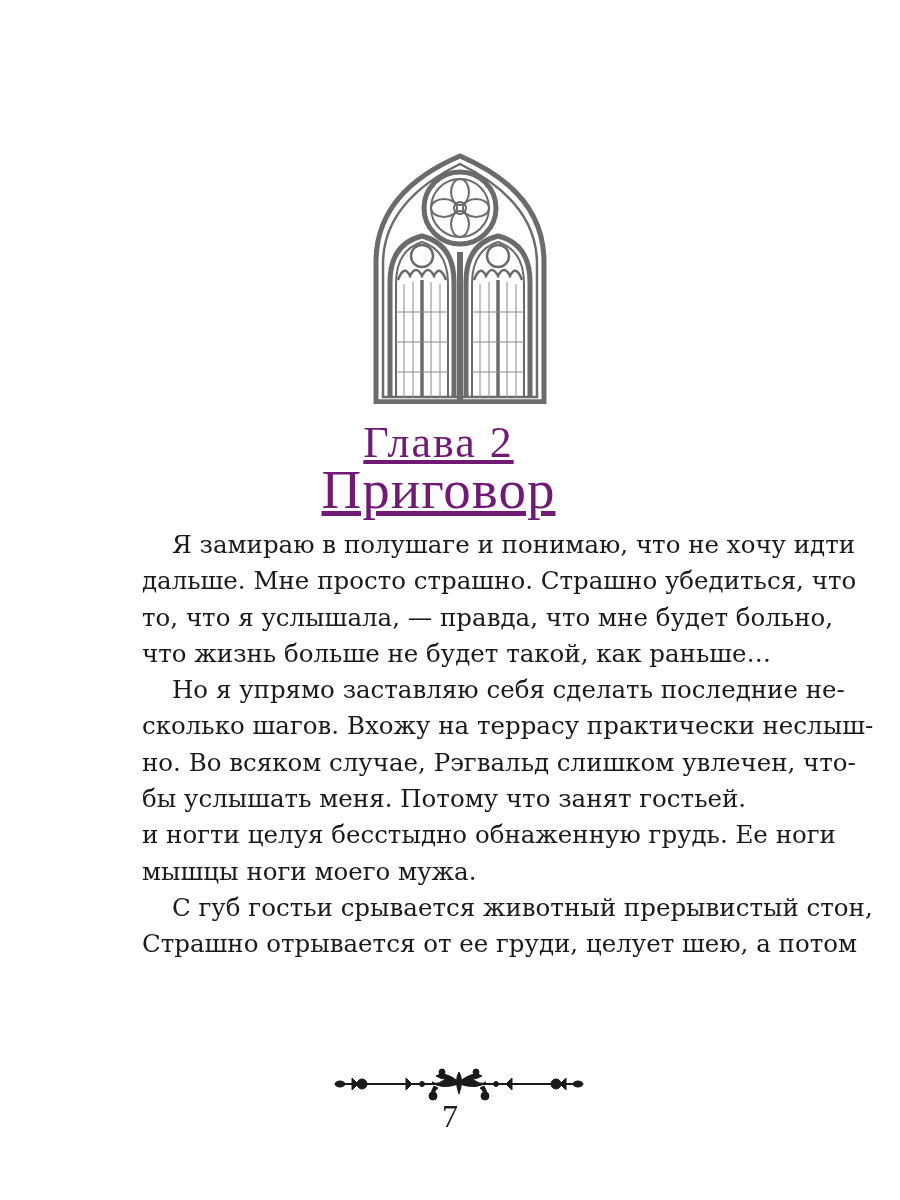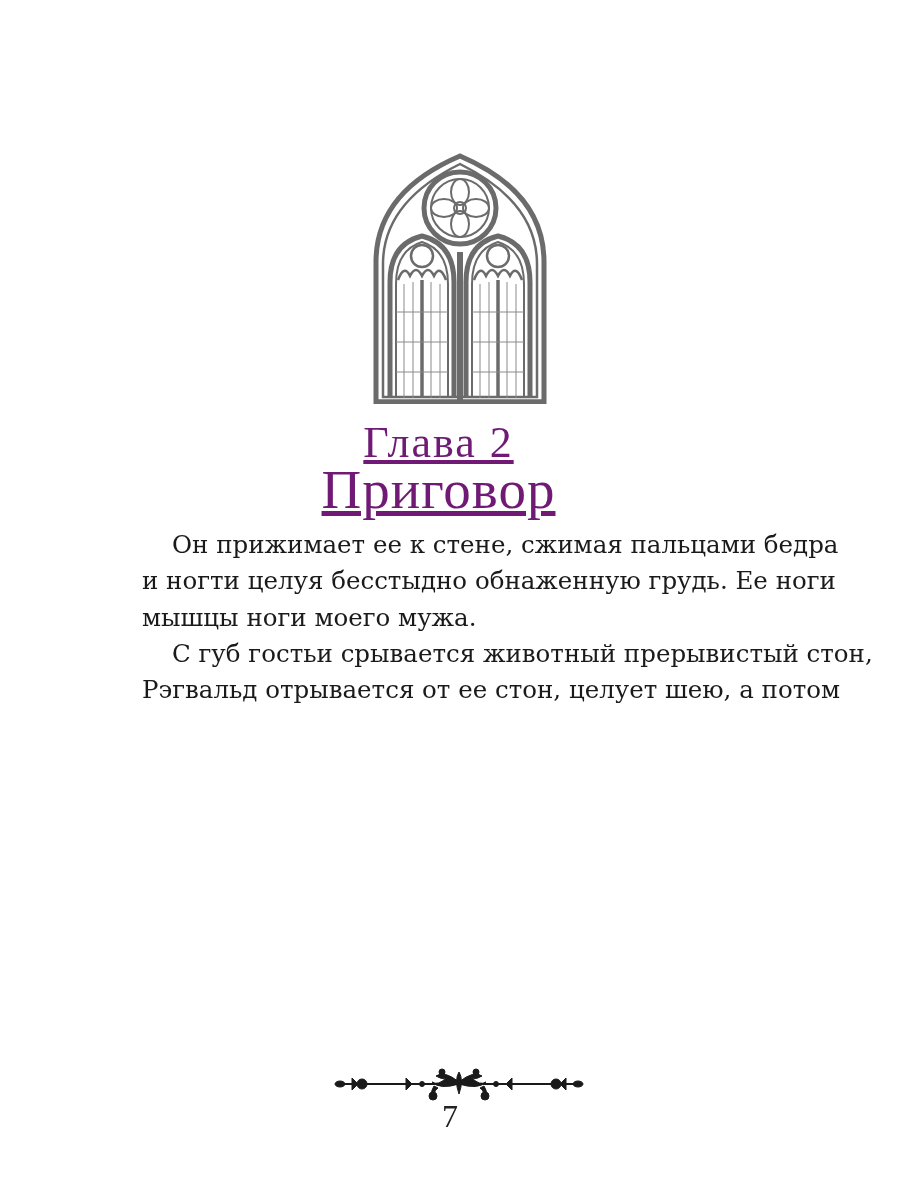--- a/index.html
+++ b/index.html
@@ -68,27 +68,38 @@
       <line x1="100" y1="220" x2="152" y2="220"></line>
   </g>
   <line x1="4" y1="250" x2="172" y2="250" stroke-width="5"></line>
 </svg>
 
 <div class="chapter-heading chapter-num">Глава 2</div>
 <div class="chapter-heading chapter-title">Приговор</div>
 
 <div class="body-text">
   <div>
-    <div class="line indent">Он прижимает ее к стене, сжимая пальцами бедра</div>
+    <div class="line indent">Я замираю в полушаге и понимаю, что не хочу идти</div>
+    <div class="line">дальше. Мне просто страшно. Страшно убедиться, что</div>
+    <div class="line">то, что я услышала, — правда, что мне будет больно,</div>
+    <div class="line last">что жизнь больше не будет такой, как раньше…</div>
+  </div>
+  <div>
+    <div class="line indent">Но я упрямо заставляю себя сделать последние не-</div>
+    <div class="line">сколько шагов. Вхожу на террасу практически неслыш-</div>
+    <div class="line">но. Во всяком случае, Рэгвальд слишком увлечен, что-</div>
+    <div class="line last">бы услышать меня. Потому что занят гостьей.</div>
+  </div>
+  <div>
     <div class="line">и ногти целуя бесстыдно обнаженную грудь. Ее ноги</div>
     <div class="line last">мышцы ноги моего мужа.</div>
   </div>
   <div>
     <div class="line indent">С губ гостьи срывается животный прерывистый стон,</div>
-    <div class="line">Рэгвальд отрывается от ее стон, целует шею, а потом</div>
+    <div class="line">Страшно отрывается от ее груди, целует шею, а потом</div>
   </div>
 </div>
 
 <svg class="ornament" viewBox="0 0 250 34">
   <g fill="#1a1a1a" stroke="#1a1a1a">
     <line x1="8" y1="16" x2="242" y2="16" stroke-width="2"></line>
     <ellipse cx="6" cy="16" rx="5" ry="3"></ellipse>
     <circle cx="28" cy="16" r="5"></circle>
     <path d="M18 10 L24 16 L18 22 Z"></path>
     <path d="M72 10 L78 16 L72 22 Z"></path>

